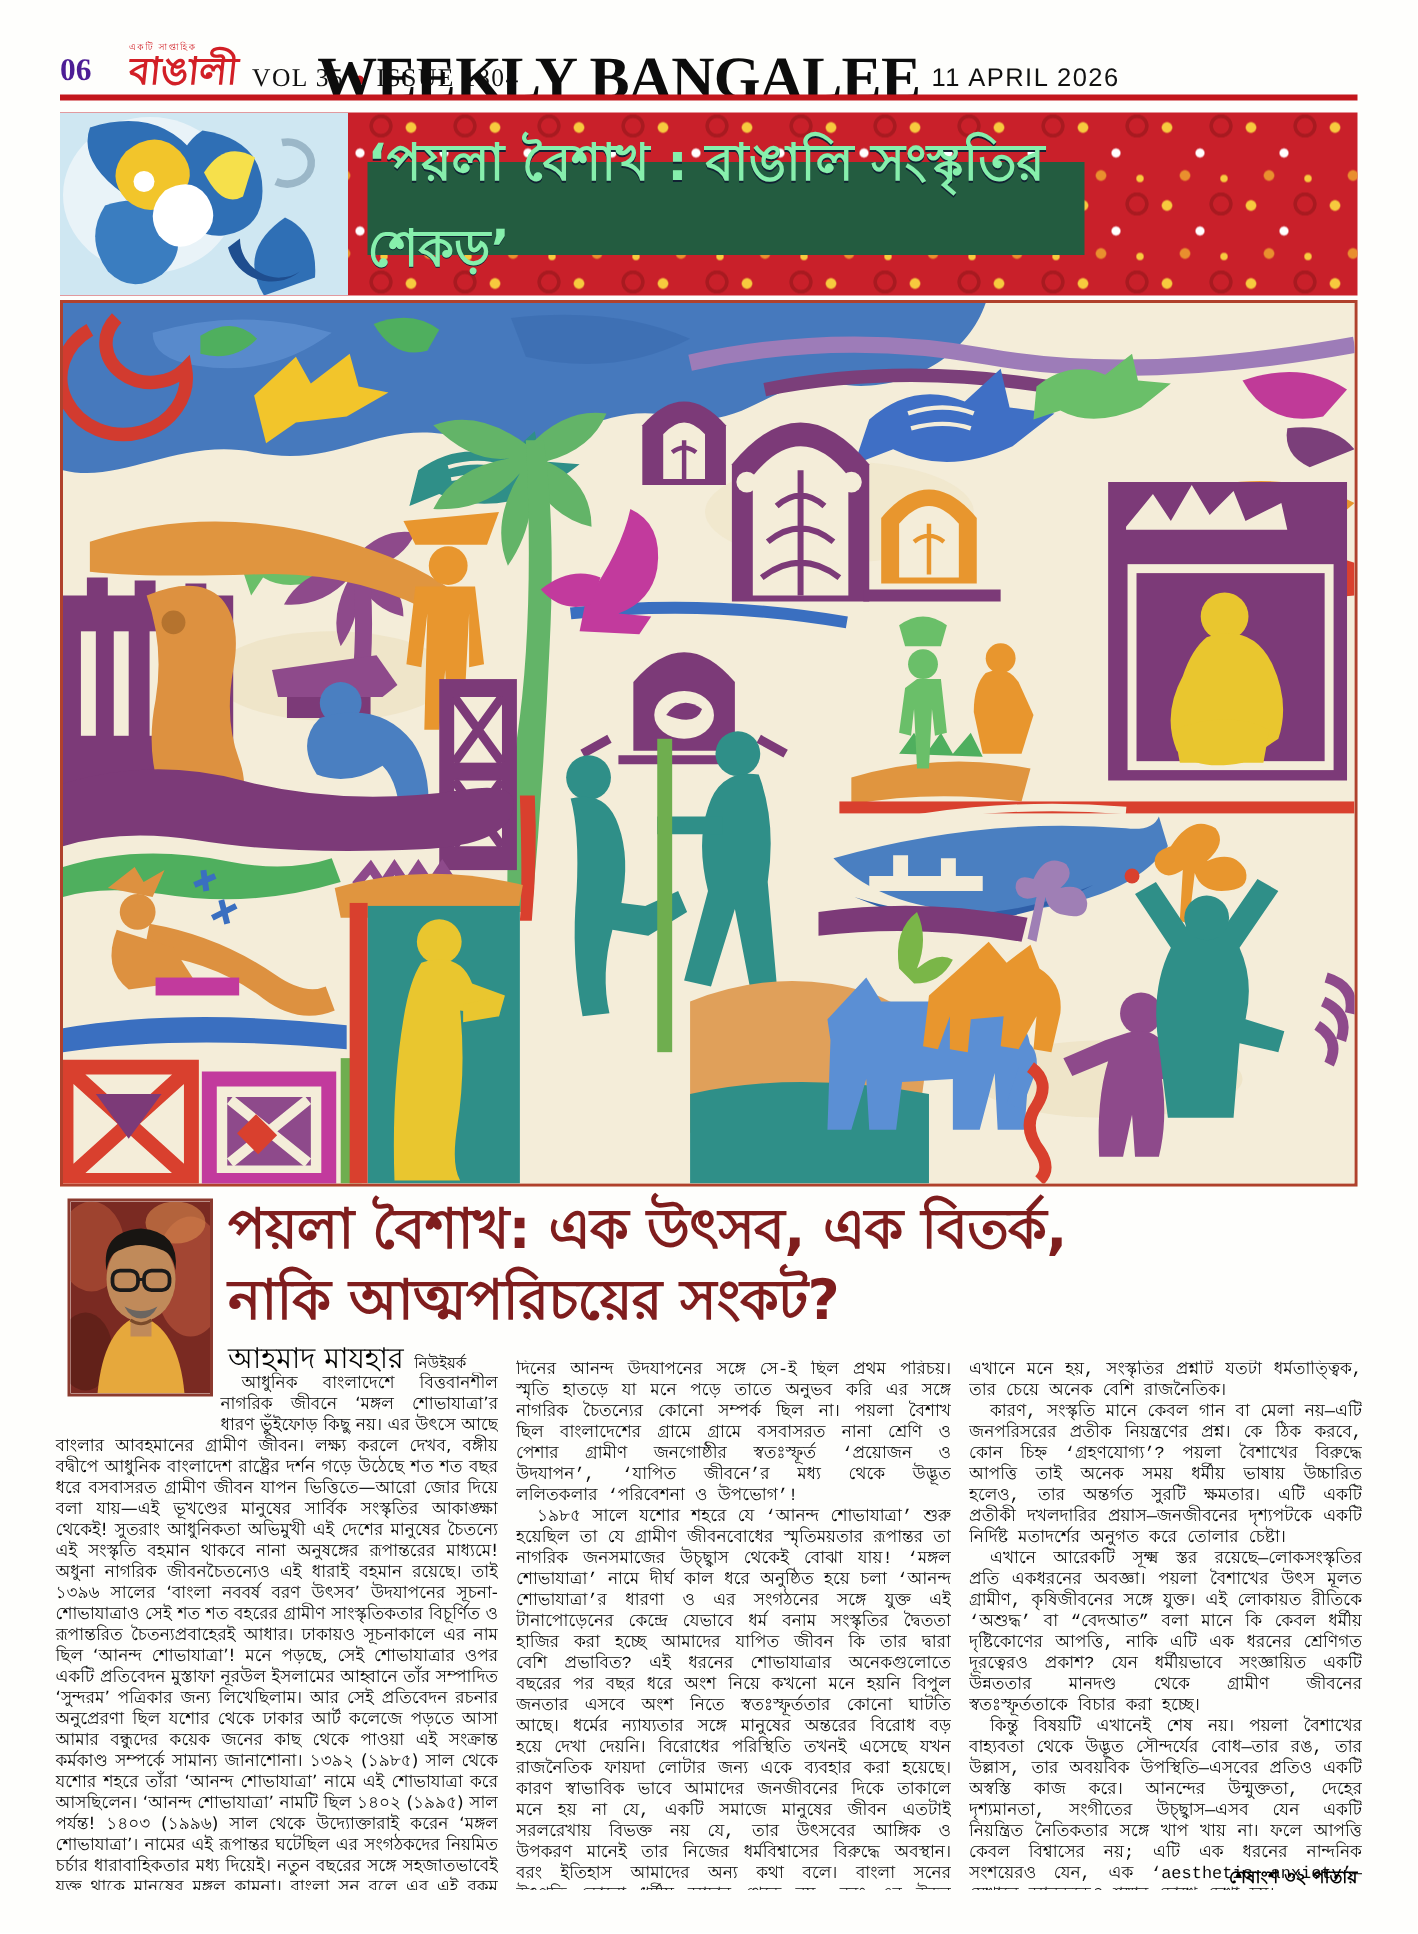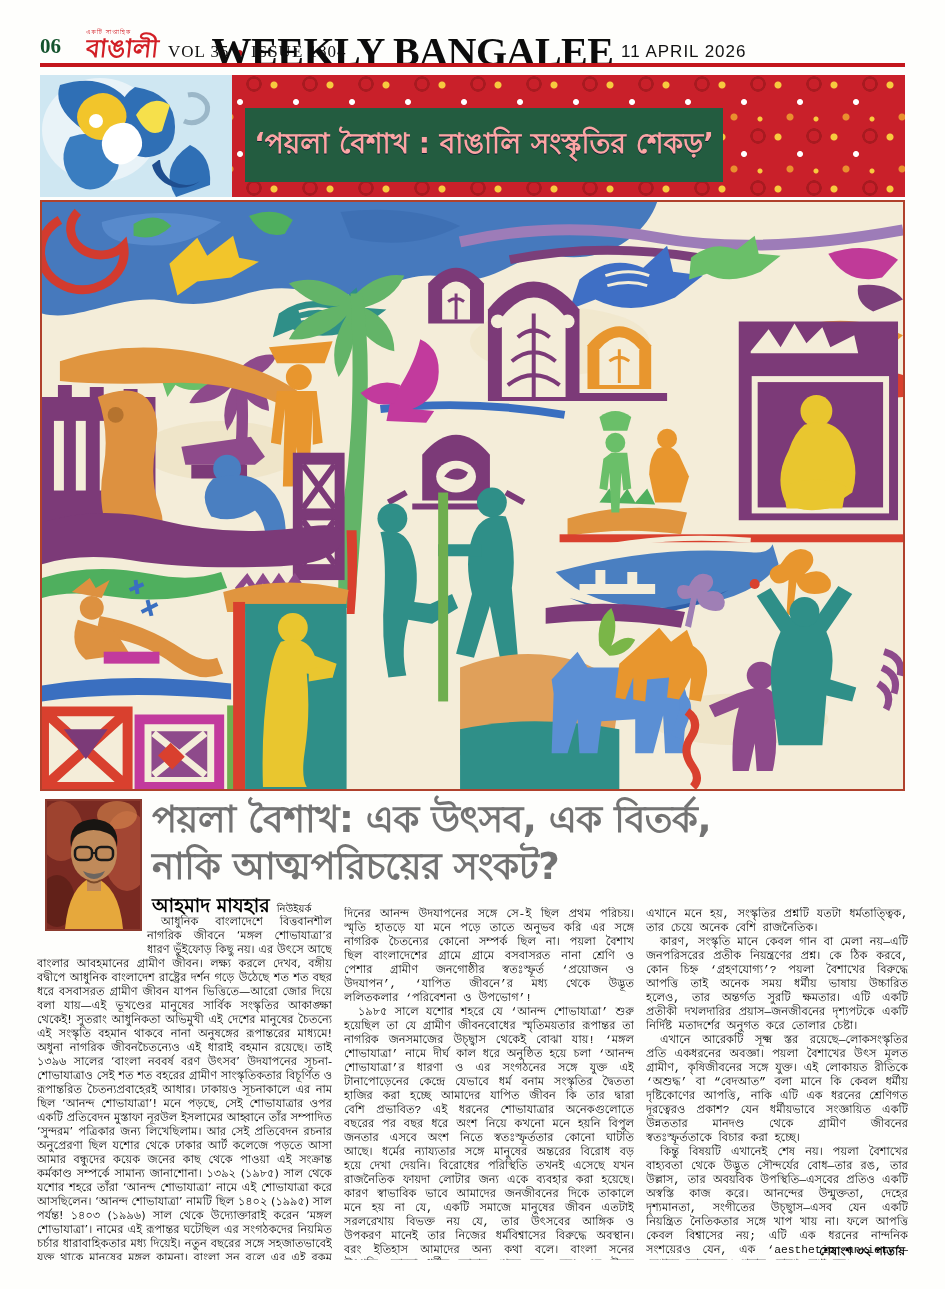--- a/index.html
+++ b/index.html
@@ -1,20 +1,20 @@
 <!DOCTYPE html>
 <html><head>
 <meta charset="utf-8">
 <style>
   html,body{margin:0;padding:0;background:#ffffff;}
   .page{position:relative;width:945px;height:1289px;background:#fefefc;overflow:hidden;
         font-family:"DejaVu Sans","Liberation Sans",sans-serif;}
   
   .pagenum{position:absolute;left:40px;top:34px;font-family:"Liberation Serif",serif;
-           font-size:21px;font-weight:bold;color:#14532d;}
+           font-size:21px;font-weight:bold;color:#4c1d95;}
   .logo{position:absolute;left:86px;top:28px;width:100px;height:38px;}
   .logo .tag{display:block;font-size:6px;color:#d21f26;letter-spacing:1px;line-height:7px;}
   .logo .main{display:block;font-size:25px;line-height:28px;font-weight:bold;color:#d21f26;
               font-family:"Liberation Serif",serif;transform:skewX(-6deg);}
   .volissue{position:absolute;left:168px;top:42px;font-family:"Liberation Serif",serif;
             font-size:17px;color:#111;letter-spacing:1px;}
   .volissue .dot{color:#c3161c;font-size:14px;padding:0 6px;}
   .masthead{position:absolute;left:0;top:28px;width:825px;text-align:center;
             font-family:"Liberation Serif",serif;font-size:40px;font-weight:bold;color:#0c0c0c;
             letter-spacing:-0.5px;}
@@ -25,34 +25,34 @@
   .banner{position:absolute;left:40px;top:75px;width:865px;height:122px;overflow:hidden;
           background-color:#c9202a;
           background-image:
             radial-gradient(circle at 10px 10px,#f7ca3e 3px,transparent 4px),
             radial-gradient(circle at 32px 27px,#ffffff 2.5px,transparent 3.5px),
             radial-gradient(circle at 46px 9px,transparent 5px,#a81a20 5.5px,#a81a20 7.5px,transparent 8px),
             radial-gradient(circle at 22px 42px,#e98f2e 3px,transparent 4px),
             radial-gradient(circle at 48px 44px,#f7ca3e 2px,transparent 3px);
           background-size:56px 52px;}
   .banner-left{position:absolute;left:0;top:0;width:192px;height:122px;}
-  .banner-quote{position:absolute;left:205px;top:33px;width:478px;height:74px;background:#235c40;
-                display:flex;align-items:center;justify-content:center;color:#fca5a5;
-                font-size:28px;font-weight:bold;text-shadow:0 1px 0 #123;}
+  .banner-quote{position:absolute;left:205px;top:33px;width:478px;height:62px;background:#235c40;
+                display:flex;align-items:center;justify-content:center;color:#86efac;
+                font-size:34px;font-weight:bold;text-shadow:0 1px 0 #123;}
   
   .art{position:absolute;left:40px;top:200px;width:865px;height:591px;border:2px solid #b0412c;
        box-sizing:border-box;background:#f4edd9;}
   .art svg{display:block;width:100%;height:100%;}
   
   .photo{position:absolute;left:45px;top:799px;width:97px;height:132px;border:2px solid #8b3a2e;
          box-sizing:border-box;overflow:hidden;}
   .headline{position:absolute;left:152px;top:796px;width:740px;font-size:37px;line-height:47px;
-            font-weight:800;color:#737373;letter-spacing:-0.5px;}
+            font-weight:800;color:#7f1d1d;letter-spacing:-0.5px;}
   .byline{position:absolute;left:152px;top:891px;color:#000;}
-  .byline .name{font-size:19px;font-weight:bold;}
+  .byline .name{font-size:19px;font-weight:normal;}
   .byline .loc{font-size:10px;font-weight:normal;padding-left:7px;}
   .cols{position:absolute;left:37px;top:915px;width:871px;height:345px;display:grid;
         grid-template-columns:295px 290px 262px;column-gap:12px;}
   .col{overflow:hidden;font-size:11.3px;line-height:1.24;text-align:justify;color:#0a0a0a;}
   .col p{margin:0;text-indent:14px;}
   .col.cont p:first-child{text-indent:0;}
   .col2x{margin-top:-8px;font-family:Liberation Mono, monospace;}
   .wrap-spacer{float:left;width:110px;height:33px;}
   .continuation{position:absolute;right:40px;top:1243px;font-size:11.5px;font-weight:bold;color:#000;text-align:right;}
 </style>

